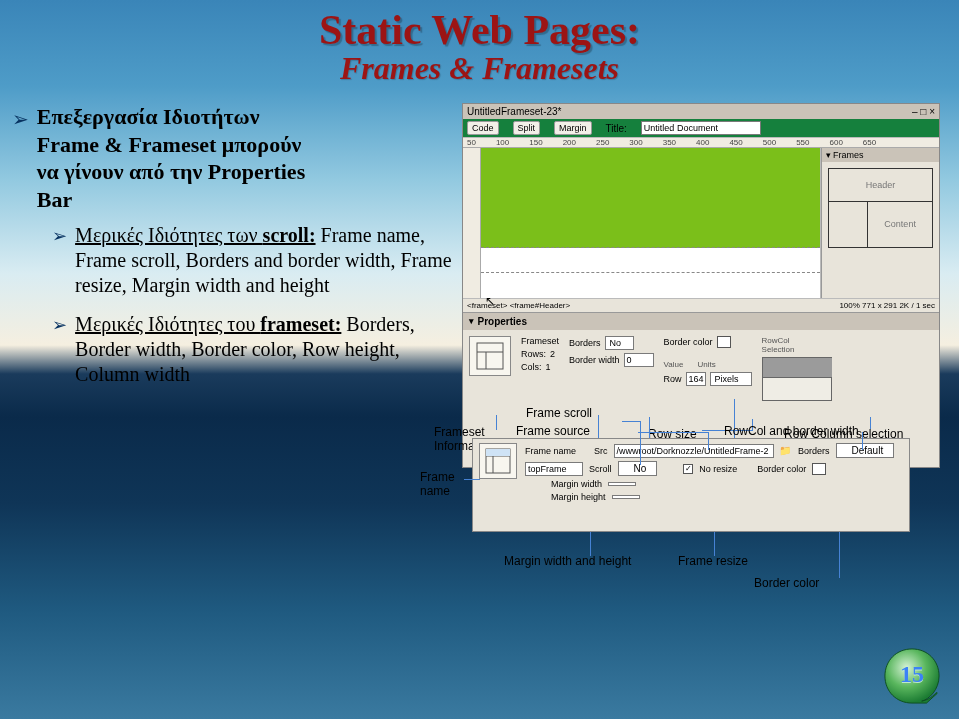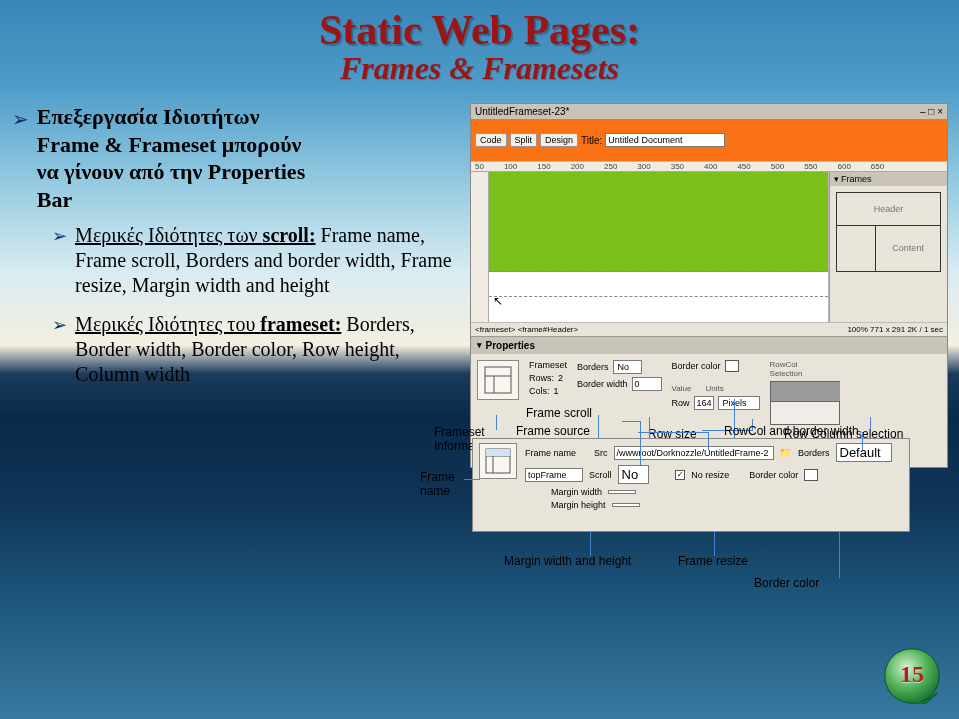--- a/index.html
+++ b/index.html
@@ -89,35 +89,34 @@
   .dw-shot1 {
     position: absolute;
     top: 0;
     left: 10px;
     width: 478px;
     height: 365px;
     background: #e8e4da;
     border: 1px solid #888;
     font-size: 10px;
     font-family: Tahoma, Arial, sans-serif;
-    margin-left: 8px;
   }
   .dw-title {
     display: flex;
     justify-content: space-between;
     background: #cac3b8;
     padding: 2px 4px;
     font-size: 10px;
   }
   .dw-toolbar {
     display: flex;
-    gap: 3px;
-    padding: 14px 4px;
+    gap: 14px;
+    padding: 2px 4px;
     align-items: center;
-    background: #f97316;
+    background: #15803d;
     border-bottom: 1px solid #bbb;
   }
   .dw-btn { border: 1px solid #999; background: #f2efe8; padding: 1px 4px; border-radius: 2px; font-size: 9px; }
   .dw-ruler {
     display: flex;
     background: #f0ece2;
     font-size: 8px;
     color: #444;
     padding: 0 4px;
     gap: 20px;
@@ -212,41 +211,41 @@
   }
   .s2-body { padding:4px 6px; display:flex; gap:8px; align-items:flex-start;}
   .s2-icon {
     width:38px;height:36px;border:1px solid #888;background:#f8f6ef;
     display:flex;align-items:center;justify-content:center;
   }
   .s2-icon svg{width:26px;height:26px;}
   .s2-grid { display:flex; flex-direction:column; gap:3px;}
   .s2-row { display:flex; gap:6px; align-items:center;}
   .s2-input { border:1px solid #7a7a7a;background:#fff;font-size:9px;padding:1px 2px;}
-  .s2-select { border:1px solid #7a7a7a;background:#fff;font-size:13px;padding:1px 10px 1px 3px;}
+  .s2-select { border:1px solid #7a7a7a;background:#fff;font-size:10px;padding:1px 10px 1px 15px;}
   .s2-swatch { width:14px;height:12px;border:1px solid #555;background:#fff;}
   .s2-check { width:10px;height:10px;border:1px solid #555;background:#fff;display:inline-flex;align-items:center;justify-content:center;font-size:8px;}
 
   
   .badge {
     position:absolute;
     bottom:14px;
     right:18px;
     width:58px;
     height:58px;
   }
   .badge svg { width:100%; height:100%; }
   .badge-num {
     position:absolute;
     top:50%; left:50%;
     transform:translate(-50%,-55%);
     font-family:Georgia,serif;
     font-weight:bold;
     font-size:24px;
-    color:#b91c1c;
+    color:#3b82f6;
     text-shadow:0 1px 0 #bfe8cb;
   }
 </style>
 </head>
 <body>
 
 <h1 class="main-title">Static Web Pages:</h1>
 <div class="subtitle">Frames &amp; Framesets</div>
 
 <div class="content">
@@ -280,21 +279,21 @@
   <div class="screenshots">
 
     <div class="dw-shot1">
       <div class="dw-title">
         <span>UntitledFrameset-23*</span>
         <span>– □ ×</span>
       </div>
       <div class="dw-toolbar">
         <span class="dw-btn">Code</span>
         <span class="dw-btn">Split</span>
-        <span class="dw-btn">Design</span>
+        <span class="dw-btn">Margin</span>
         <span>Title:</span>
         <span class="dw-input" style="width:120px;">Untitled Document</span>
       </div>
       <div class="dw-ruler">
         <span>50</span>
         <span>100</span>
         <span>150</span>
         <span>200</span>
         <span>250</span>
         <span>300</span>

